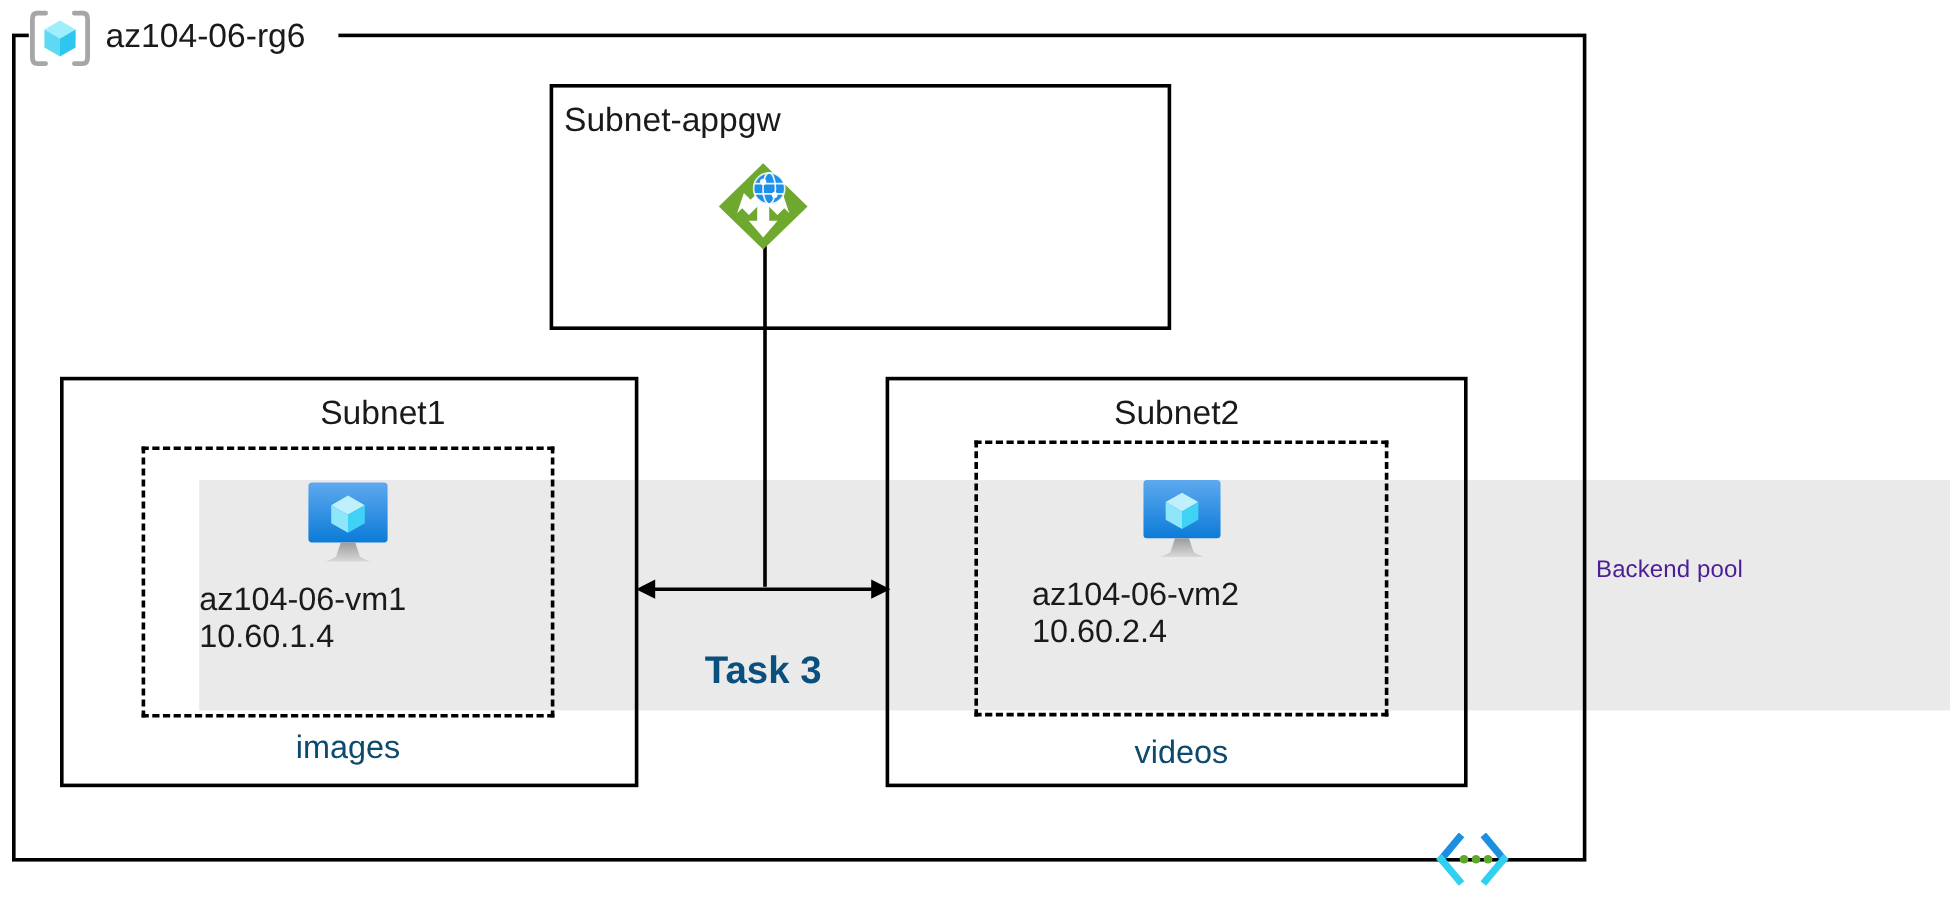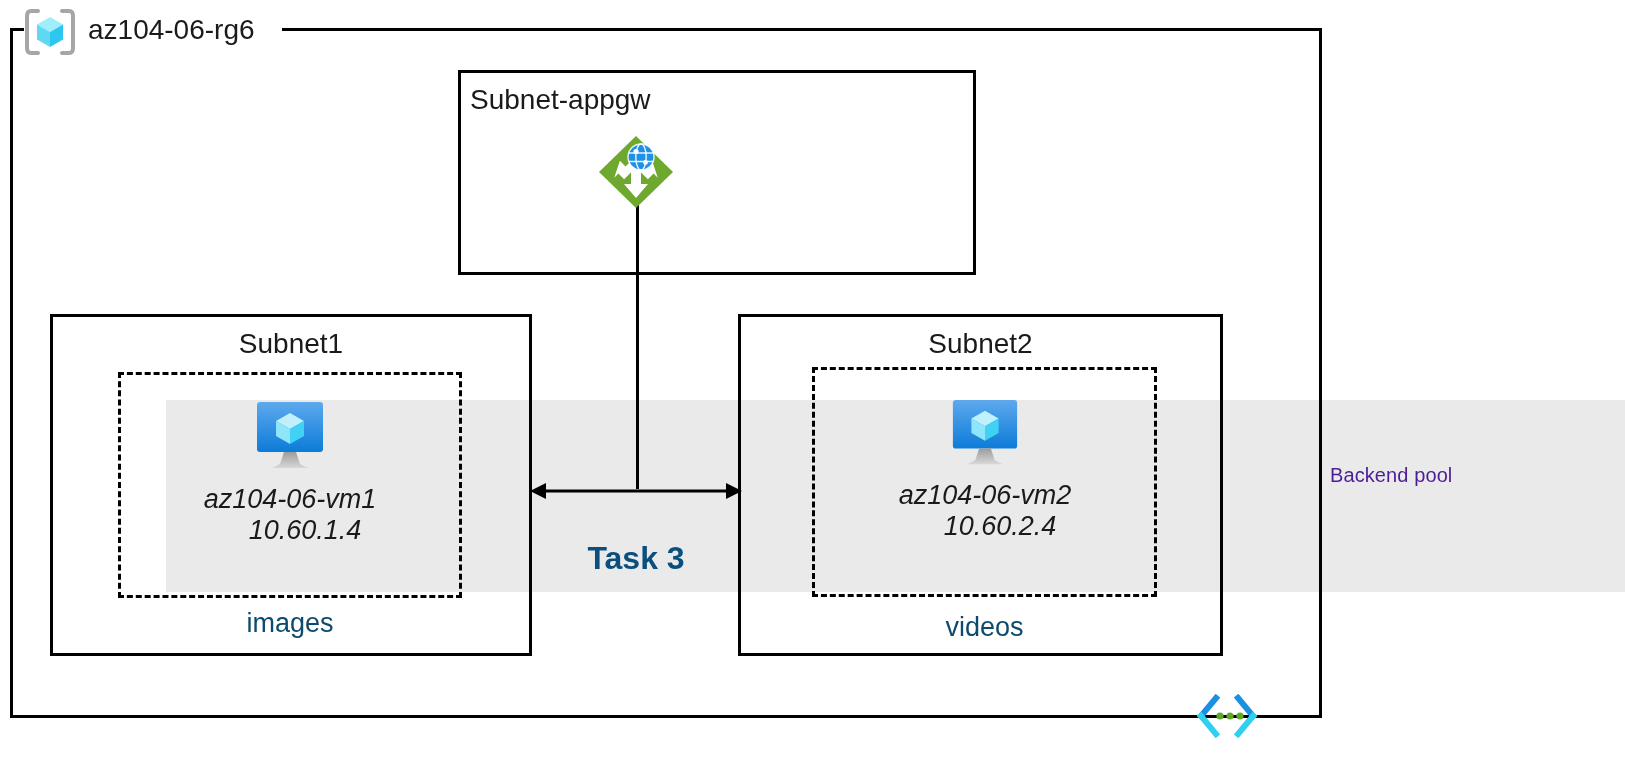--- a/index.html
+++ b/index.html
@@ -92,49 +92,48 @@
   .subnet-two    { left: 738px;  top: 314px; width: 485px; height: 342px; }
 
   .subnet-title {
     font-size: 28px;
     color: #1a1a1a;
     z-index: 7;
     white-space: nowrap;
     text-align: center;
   }
   .t-appgw { left: 470px; top: 84px;  text-align: left; width: 400px; }
-  .t-one   { left: 50px;  top: 328px; width: 482px; }
+  .t-one   { left: 50px;  top: 328px; width: 482px; padding-left: 28px; }
   .t-two   { left: 738px; top: 328px; width: 485px; }
 
   
   .dashed-box {
     border: 3px dashed #000000;
     box-sizing: border-box;
     background: transparent;
     z-index: 6;
   }
   .dash-one { left: 118px; top: 372px; width: 344px; height: 226px; }
   .dash-two { left: 812px; top: 367px; width: 345px; height: 230px; }
 
   
-  .vm-group { z-index: 7; text-align: center; font-style: italic; }
+  .vm-group { z-index: 7; text-align: left; }
   .vm-one { left: 166px; top: 400px; width: 248px; }
   .vm-two { left: 860px; top: 398px; width: 250px; }
   .vm-icon-wrap { width: 100%; display: flex; justify-content: center; }
   .vm-name {
     font-size: 27px;
     color: #1a1a1a;
     margin-top: 10px;
     white-space: nowrap;
   }
   .vm-ip {
     font-size: 27px;
     color: #1a1a1a;
     white-space: nowrap;
-    padding-left: 30px;
   }
 
   
   .container-caption {
     font-size: 27px;
     color: #0c4a6e;
     text-align: center;
     z-index: 7;
     white-space: nowrap;
   }

